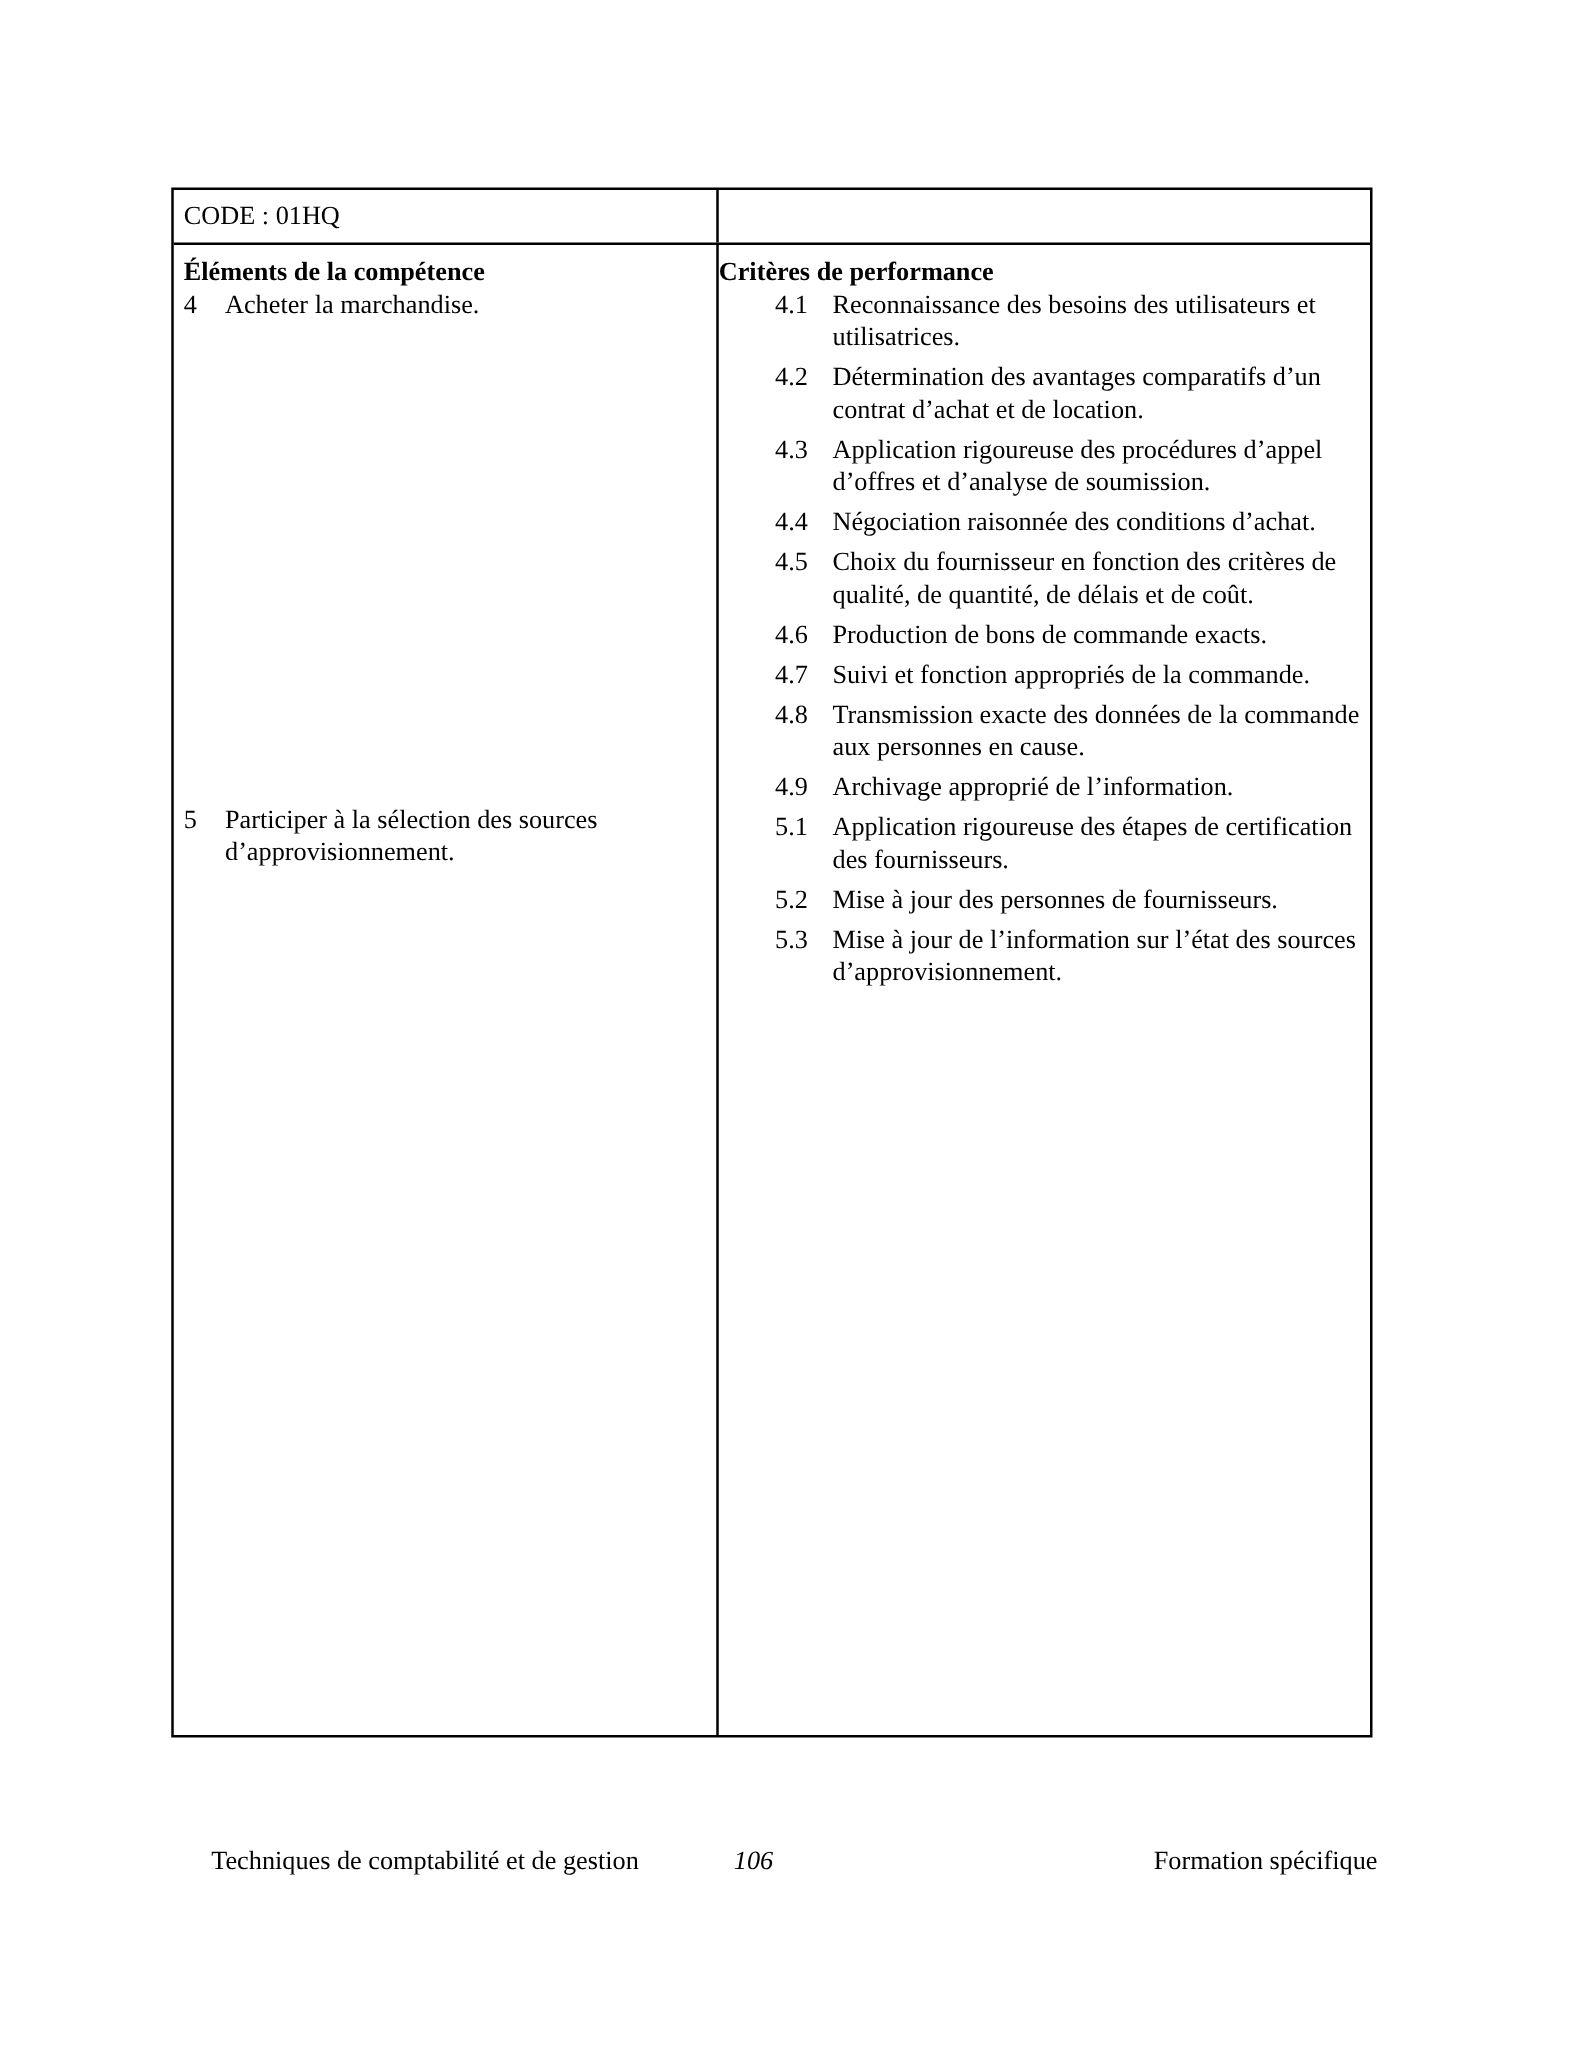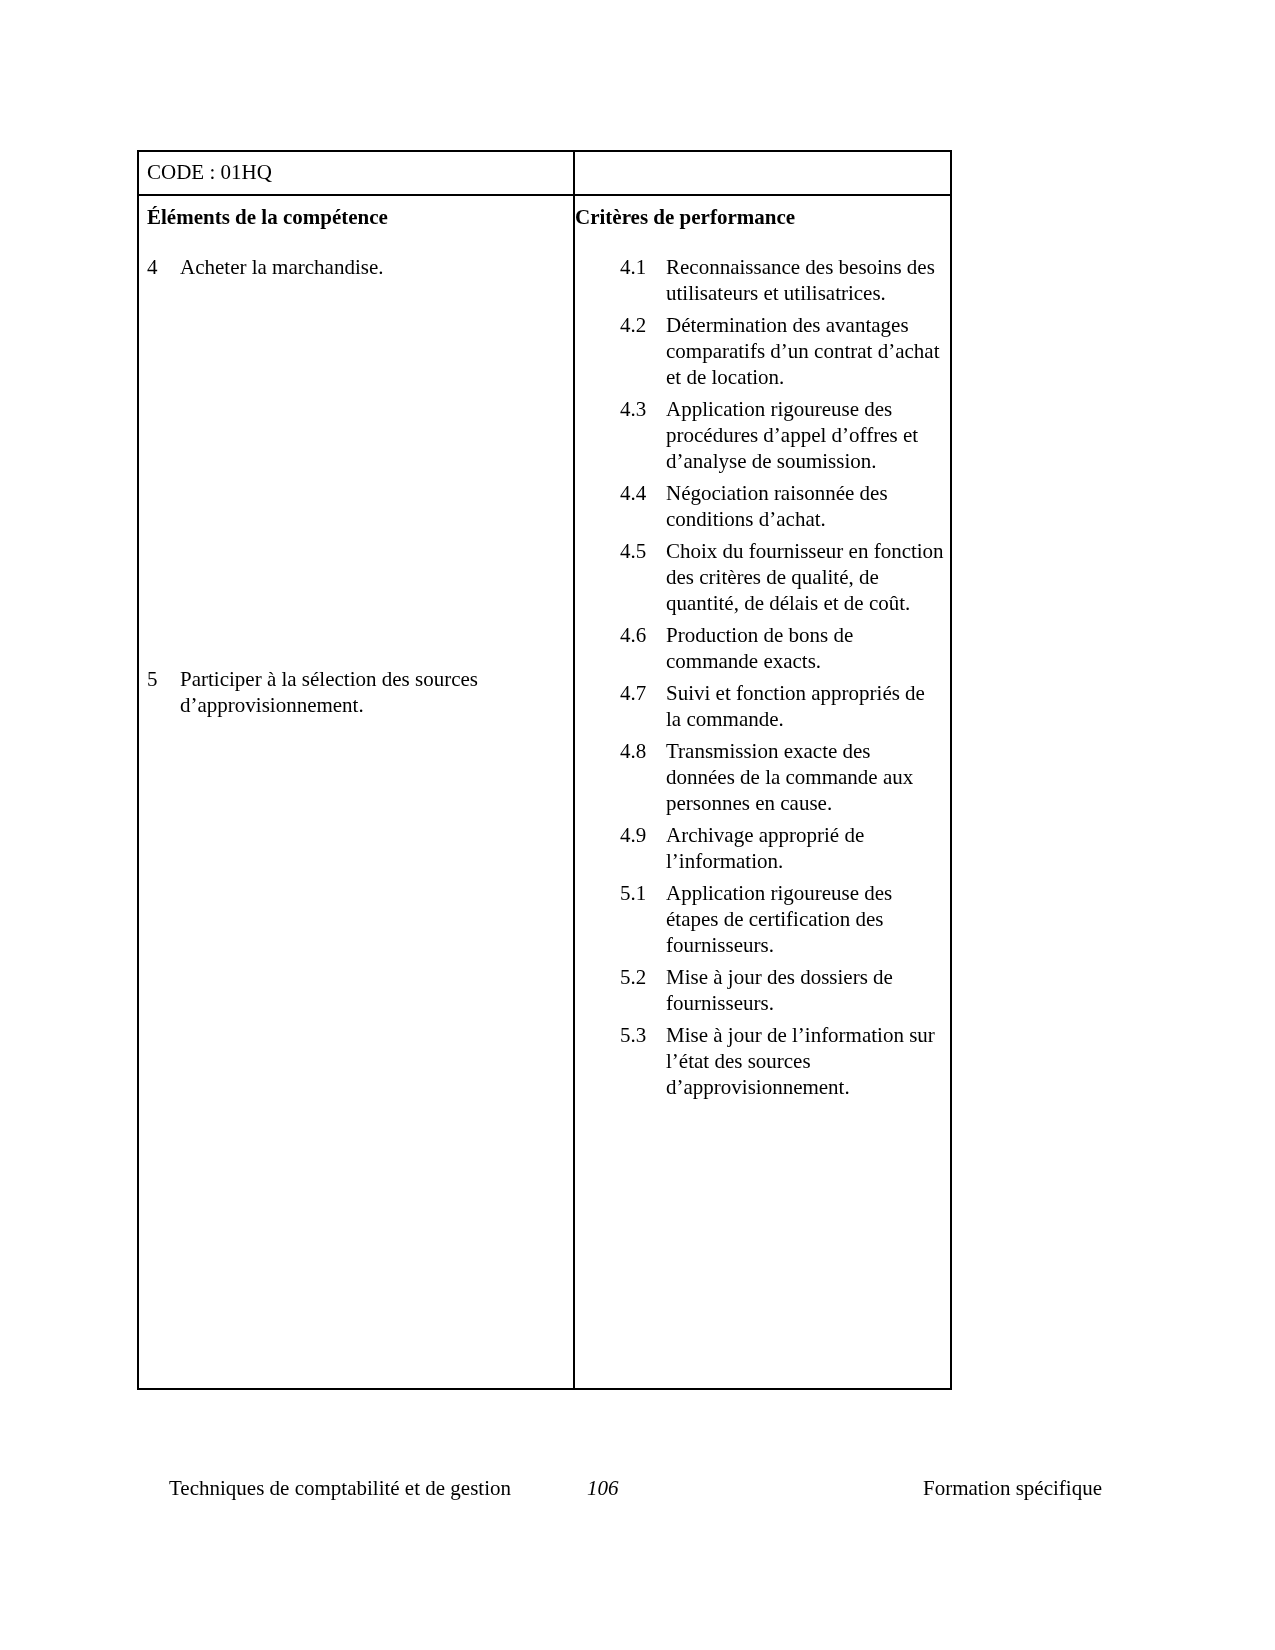--- a/index.html
+++ b/index.html
@@ -16,21 +16,21 @@
   }
   .page {
     position: absolute;
     inset: 0;
     background: #ffffff;
   }
   .doc-table {
     position: absolute;
     left: 137px;
     top: 150px;
-    width: 815px;
+    width: 961px;
     height: 1240px;
     border: 2px solid #000000;
     box-sizing: border-box;
     display: flex;
     flex-direction: column;
   }
   .code-row {
     display: flex;
     border-bottom: 2px solid #000000;
     flex: 0 0 auto;
@@ -60,21 +60,21 @@
   .col-left {
     width: 436px;
     border-right: 2px solid #000000;
   }
   .col-right {
     flex: 1;
     padding-left: 0;
   }
   .col-header {
     font-weight: bold;
-    margin-bottom: 24px;
+    margin-bottom: 0;
   }
   .item {
     display: flex;
     margin-bottom: 6px;
   }
   .item .num {
     flex: 0 0 33px;
   }
   .criterion .num {
     flex: 0 0 46px;
@@ -181,21 +181,21 @@
         <div class="item criterion">
           <span class="num">4.9</span>
           <span class="txt">Archivage approprié de l’information.</span>
         </div>
         <div class="item criterion">
           <span class="num">5.1</span>
           <span class="txt">Application rigoureuse des étapes de certification des fournisseurs.</span>
         </div>
         <div class="item criterion">
           <span class="num">5.2</span>
-          <span class="txt">Mise à jour des dossiers de fournisseurs.</span>
+          <span class="txt">Mise à jour des personnes de fournisseurs.</span>
         </div>
         <div class="item criterion">
           <span class="num">5.3</span>
           <span class="txt">Mise à jour de l’information sur l’état des sources d’approvisionnement.</span>
         </div>
       </div>
 
     </div>
   </div>
 

